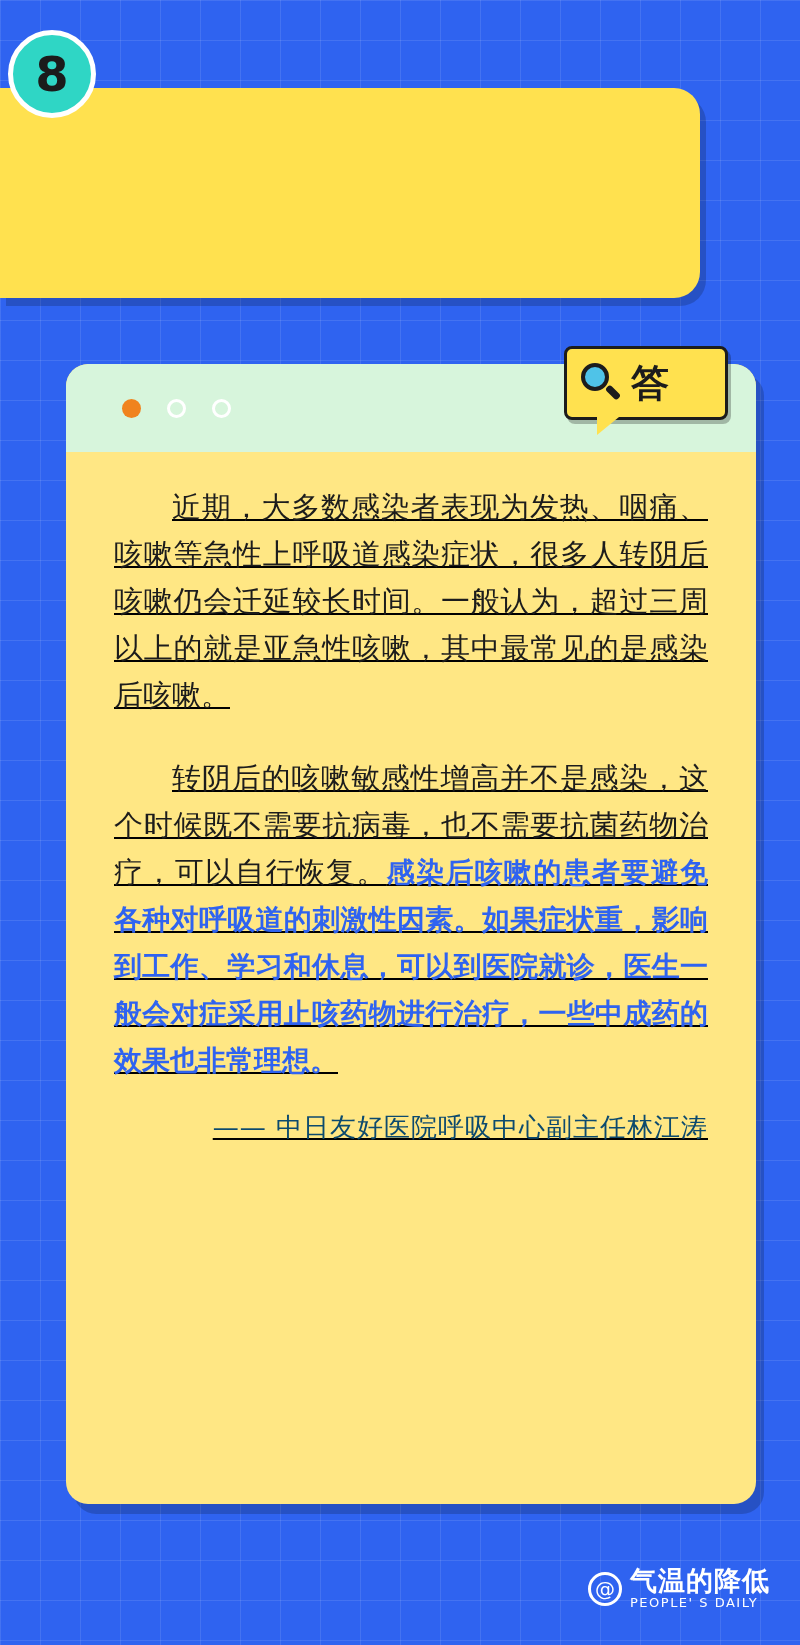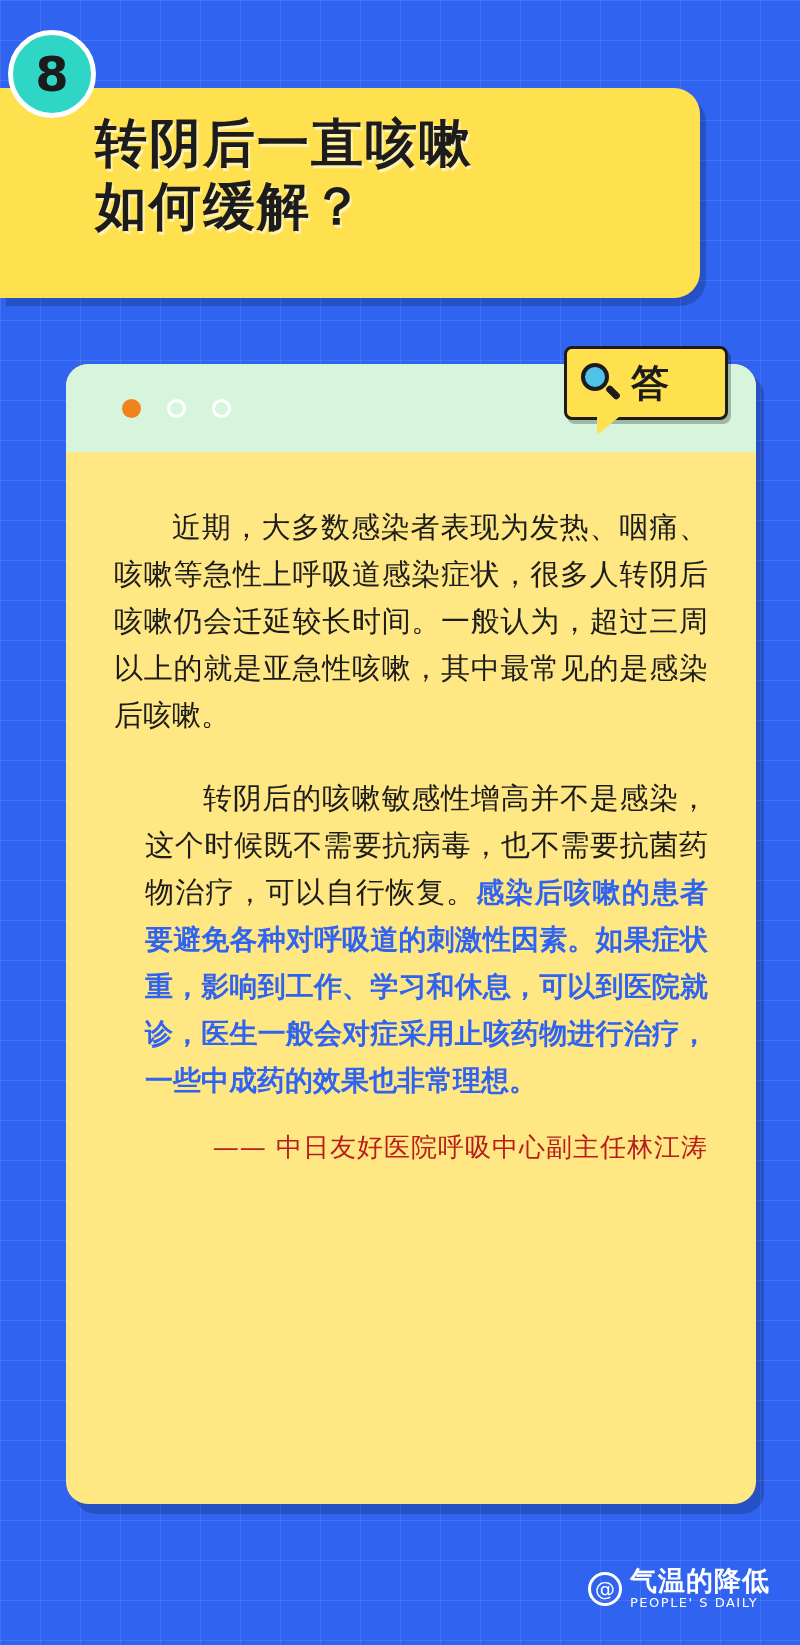--- a/index.html
+++ b/index.html
@@ -170,43 +170,44 @@
     box-sizing: border-box;
   }
   .dot.orange { background: #f0831e; }
   .dot.hollow { background: transparent; border: 3px solid #ffffff; }
 
   .card-body {
     position: absolute;
     left: 0;
     top: 88px;
     width: 100%;
-    padding: 52px 48px 40px 48px;
-    box-sizing: border-box;
+    padding: 32px 48px 40px 48px;
+    box-sizing: border-box;
+    text-decoration: underline;
   }
   .para {
     font-family: "DejaVu Serif", "Liberation Serif", serif;
     font-size: 29px;
     line-height: 1.62;
     color: #1c1c1c;
     text-indent: 58px;
     margin: 0 0 36px 0;
     text-align: justify;
   }
-  .para:last-of-type { margin-bottom: 26px; margin-left: 31px; }
+  .para:last-of-type { margin-bottom: 26px; }
   .hl {
     color: #2f63f0;
     font-weight: bold;
     font-family: "DejaVu Sans", sans-serif;
     font-size: 28px;
   }
   .signature {
     font-family: "DejaVu Serif", "Liberation Serif", serif;
     font-size: 26px;
-    color: #b91c1c;
+    color: #0c4a6e;
     text-align: right;
     margin-top: 16px;
     letter-spacing: 1px;
   }
 
   
   .footer-logo {
     position: absolute;
     right: 30px;
     bottom: 34px;
@@ -248,24 +249,20 @@
 <body>
 
 <div class="page">
 
   <div class="header-band"></div>
 
   <div class="badge">
     <span>8</span>
   </div>
 
-  <div class="header-title">
-    <span class="l1">转阴后一直咳嗽</span>
-    <span class="l2">如何缓解？</span>
-  </div>
 
   <div class="answer-tag">
     <div class="magnifier">
       <div class="glass"></div>
       <div class="handle"></div>
     </div>
     <div class="tag-text">答</div>
   </div>
 
   <div class="card">

